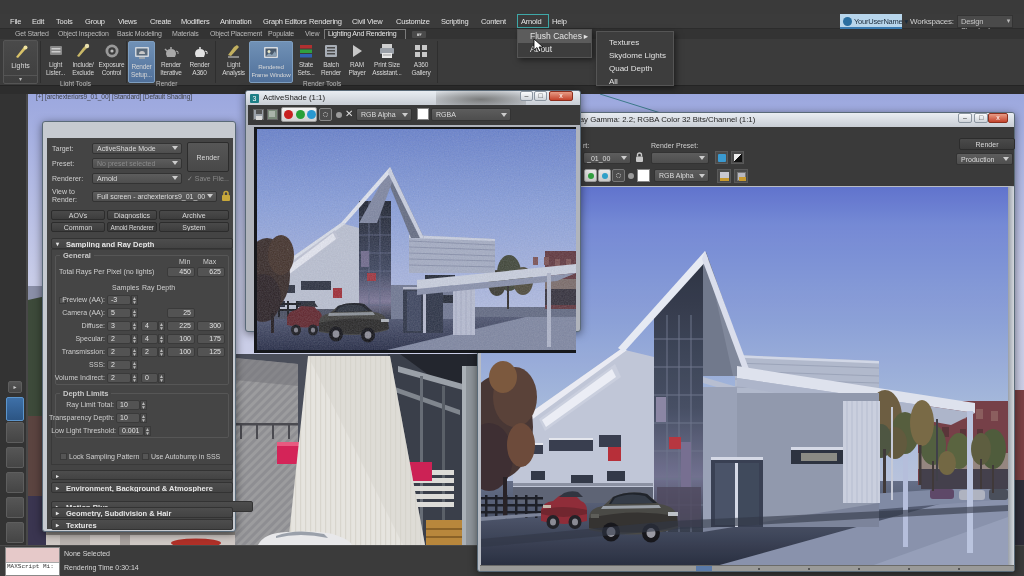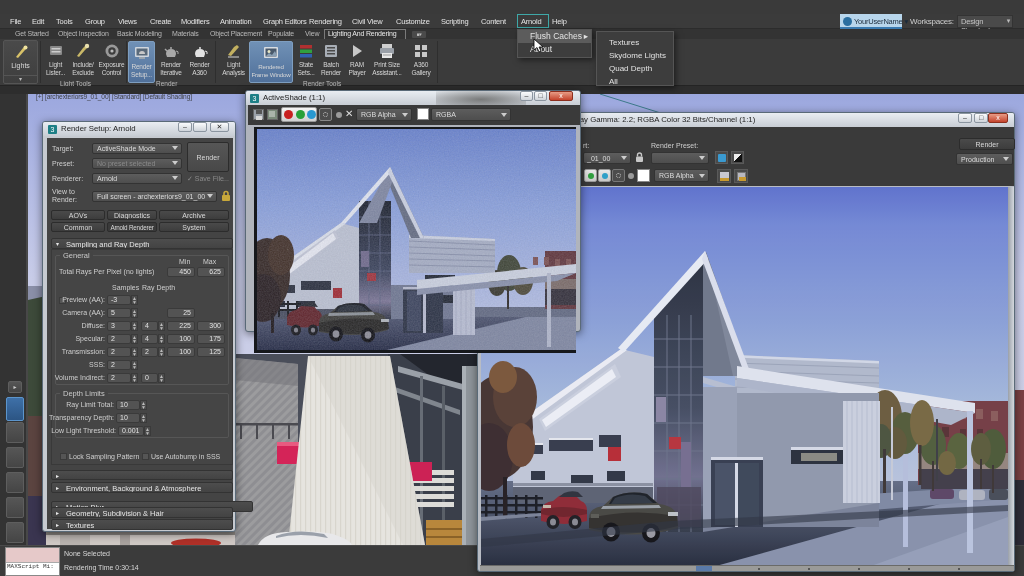--- a/index.html
+++ b/index.html
@@ -38,23 +38,23 @@
 .w7 .body{position:absolute;background:#444}
 .wb{position:absolute;height:10px;border:1px solid #8b95a0;background:linear-gradient(#fbfcfd,#cfd4da);border-radius:2px;font-size:7px;color:#333;text-align:center;line-height:8px}
 .wb.close{background:linear-gradient(#e89c86,#c4432c);color:#fff;border-color:#8d2f1e}
 
 .lab{position:absolute;color:#cfcfcf;font-size:7px;white-space:nowrap}
 .dd{position:absolute;background:linear-gradient(#5d5d5d,#4e4e4e);border:1px solid #333;border-radius:2px;color:#ddd;font-size:7px;white-space:nowrap;overflow:hidden}
 .dd .ar{position:absolute;right:3px;top:2px;width:0;height:0;border-left:3px solid transparent;border-right:3px solid transparent;border-top:4px solid #ccc}
 .fld{position:absolute;background:#535353;border:1px solid #3a3a3a;border-radius:2px;color:#e2e2e2;font-size:7px;text-align:right;padding-right:3px;white-space:nowrap}
 .spn{position:absolute;width:7px;background:#4c4c4c;border:1px solid #3a3a3a;color:#bbb;font-size:5px;line-height:4px;text-align:center}
 .tabb{position:absolute;background:linear-gradient(#4a4a4a,#3d3d3d);border:1px solid #2c2c2c;border-radius:2px;color:#d9d9d9;font-size:7px;text-align:center;white-space:nowrap;overflow:hidden}
-.roll{position:absolute;background:linear-gradient(#4d4d4d,#434343);border:1px solid #333;border-radius:2px;color:#e6e6e6;font-size:7.5px;font-weight:normal;padding:1px 0 0 14px;white-space:nowrap;overflow:hidden}
+.roll{position:absolute;background:linear-gradient(#4d4d4d,#434343);border:1px solid #333;border-radius:2px;color:#e6e6e6;font-size:7.5px;font-weight:bold;padding:1px 0 0 14px;white-space:nowrap;overflow:hidden}
 .grp{position:absolute;border:1px solid #565656;border-radius:2px}
-.grp .gt{position:absolute;left:4px;top:-5px;background:#444;padding:0 3px;color:#c9c9c9;font-size:7.5px;font-weight:normal}
+.grp .gt{position:absolute;left:4px;top:-5px;background:#444;padding:0 3px;color:#c9c9c9;font-size:7.5px;font-weight:bold}
 .ck{position:absolute;width:7px;height:7px;background:#555;border:1px solid #3a3a3a}
 
 .dtb{position:absolute;background:#3a3a3a}
 .cbtn{position:absolute;width:13px;height:13px;border-radius:2px;background:linear-gradient(#e8e8e8,#c8c8c8);border:1px solid #999}
 .cbtn i{position:absolute;left:2.5px;top:2.5px;width:6px;height:6px;border-radius:50%}
 
 .menu{position:absolute;background:#3d3d3d;border:1px solid #555;box-shadow:2px 2px 6px rgba(0,0,0,.5);color:#e2e2e2;font-size:8.5px}
 .menu .it{position:relative;height:13px;line-height:13px;padding-left:12px}
 .menu .it.sel{background:#5c5c5c}
 </style></head>
@@ -772,27 +772,20 @@
             <rect x="150" y="170" width="1" height="1"></rect>
             <rect x="190" y="140" width="1" height="1"></rect>
             <rect x="230" y="160" width="1" height="1"></rect>
             <rect x="270" y="190" width="1" height="1"></rect>
       </g>
     </svg>
   </div>
 </div>
 
 <div class="w7" id="rs" style="left:42px;top:121px;width:194px;height:411px;background:#c6cad0">
-  <div class="tbar">
-    <div class="abs" style="left:5px;top:3px;width:9px;height:9px;background:#1e7f86;border-radius:1px;color:#fff;font-size:7px;text-align:center;line-height:9px">3</div>
-    <span style="position:absolute;left:18px;top:2px">Render Setup: Arnold</span>
-    <div class="wb" style="right:43px;width:14px">–</div>
-    <div class="wb" style="right:28px;width:14px"></div>
-    <div class="wb" style="right:6px;width:19px">✕</div>
-  </div>
   <div class="body" style="left:4px;top:16px;width:186px;height:391px">
 
     <span class="lab" style="left:5px;top:7px">Target:</span>
     <div class="dd" style="left:45px;top:5px;width:90px;height:11px">
           <span style="position:absolute;left:4px;top:1px">ActiveShade Mode</span>
           <i class="ar"></i>
         </div>
     <div class="tabb" style="left:140px;top:4px;width:42px;height:30px;line-height:30px;background:linear-gradient(#565656,#484848)">Render</div>
     <span class="lab" style="left:5px;top:22px">Preset:</span>
     <div class="dd" style="left:45px;top:20px;width:90px;height:11px">

